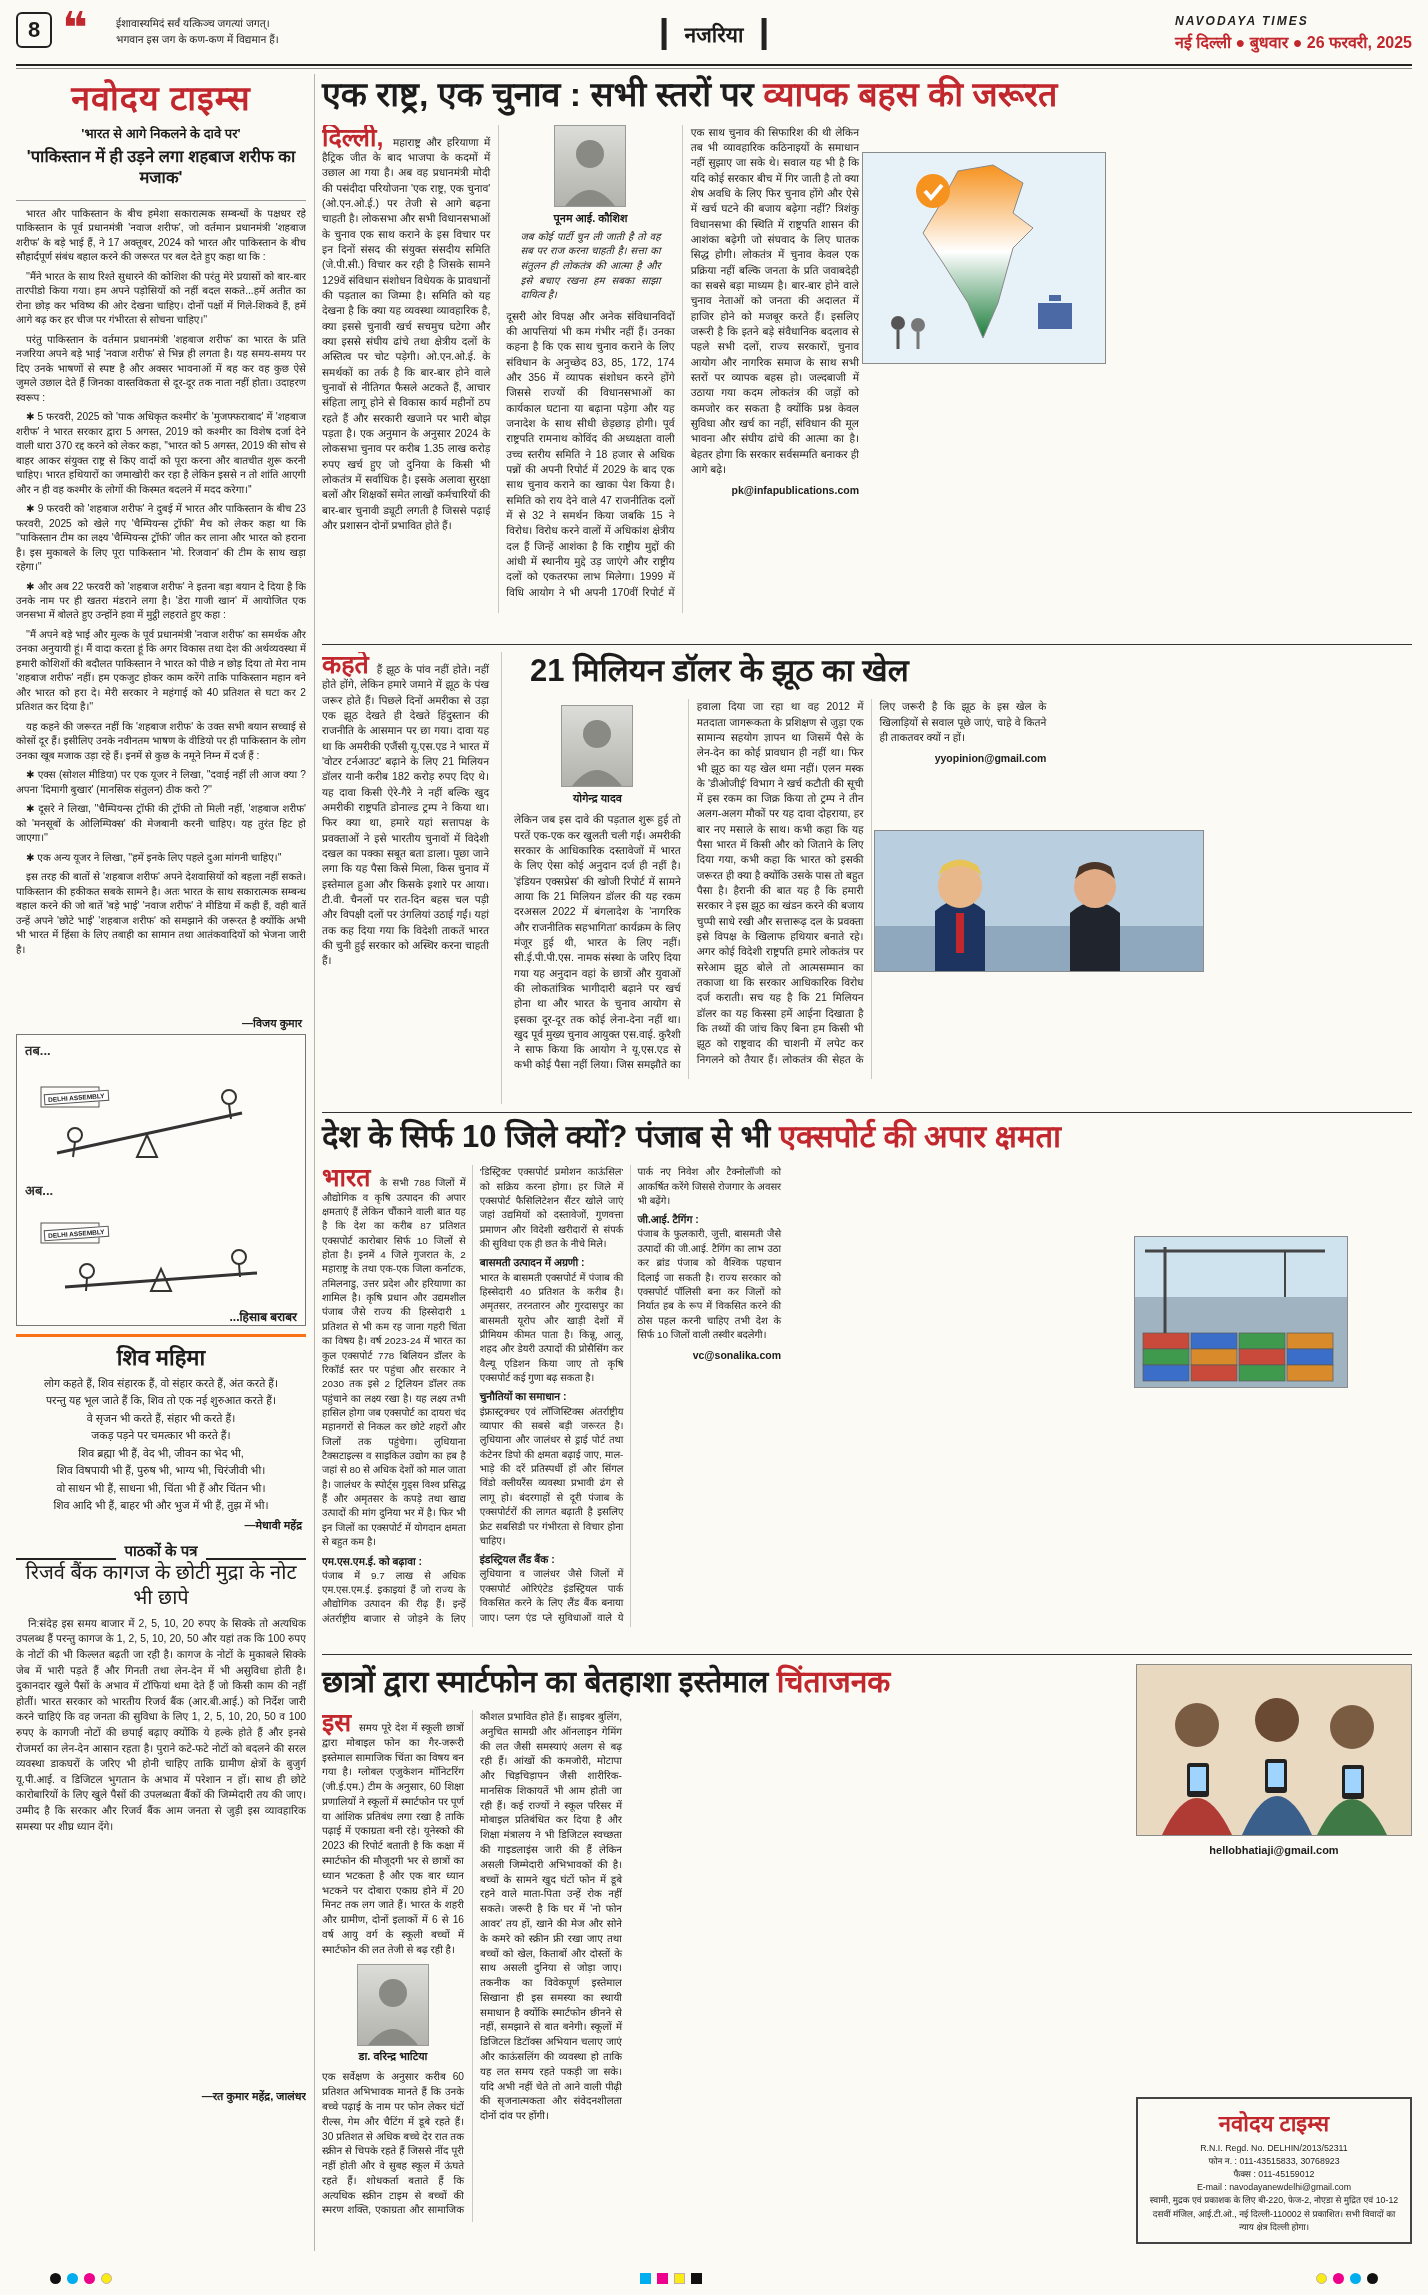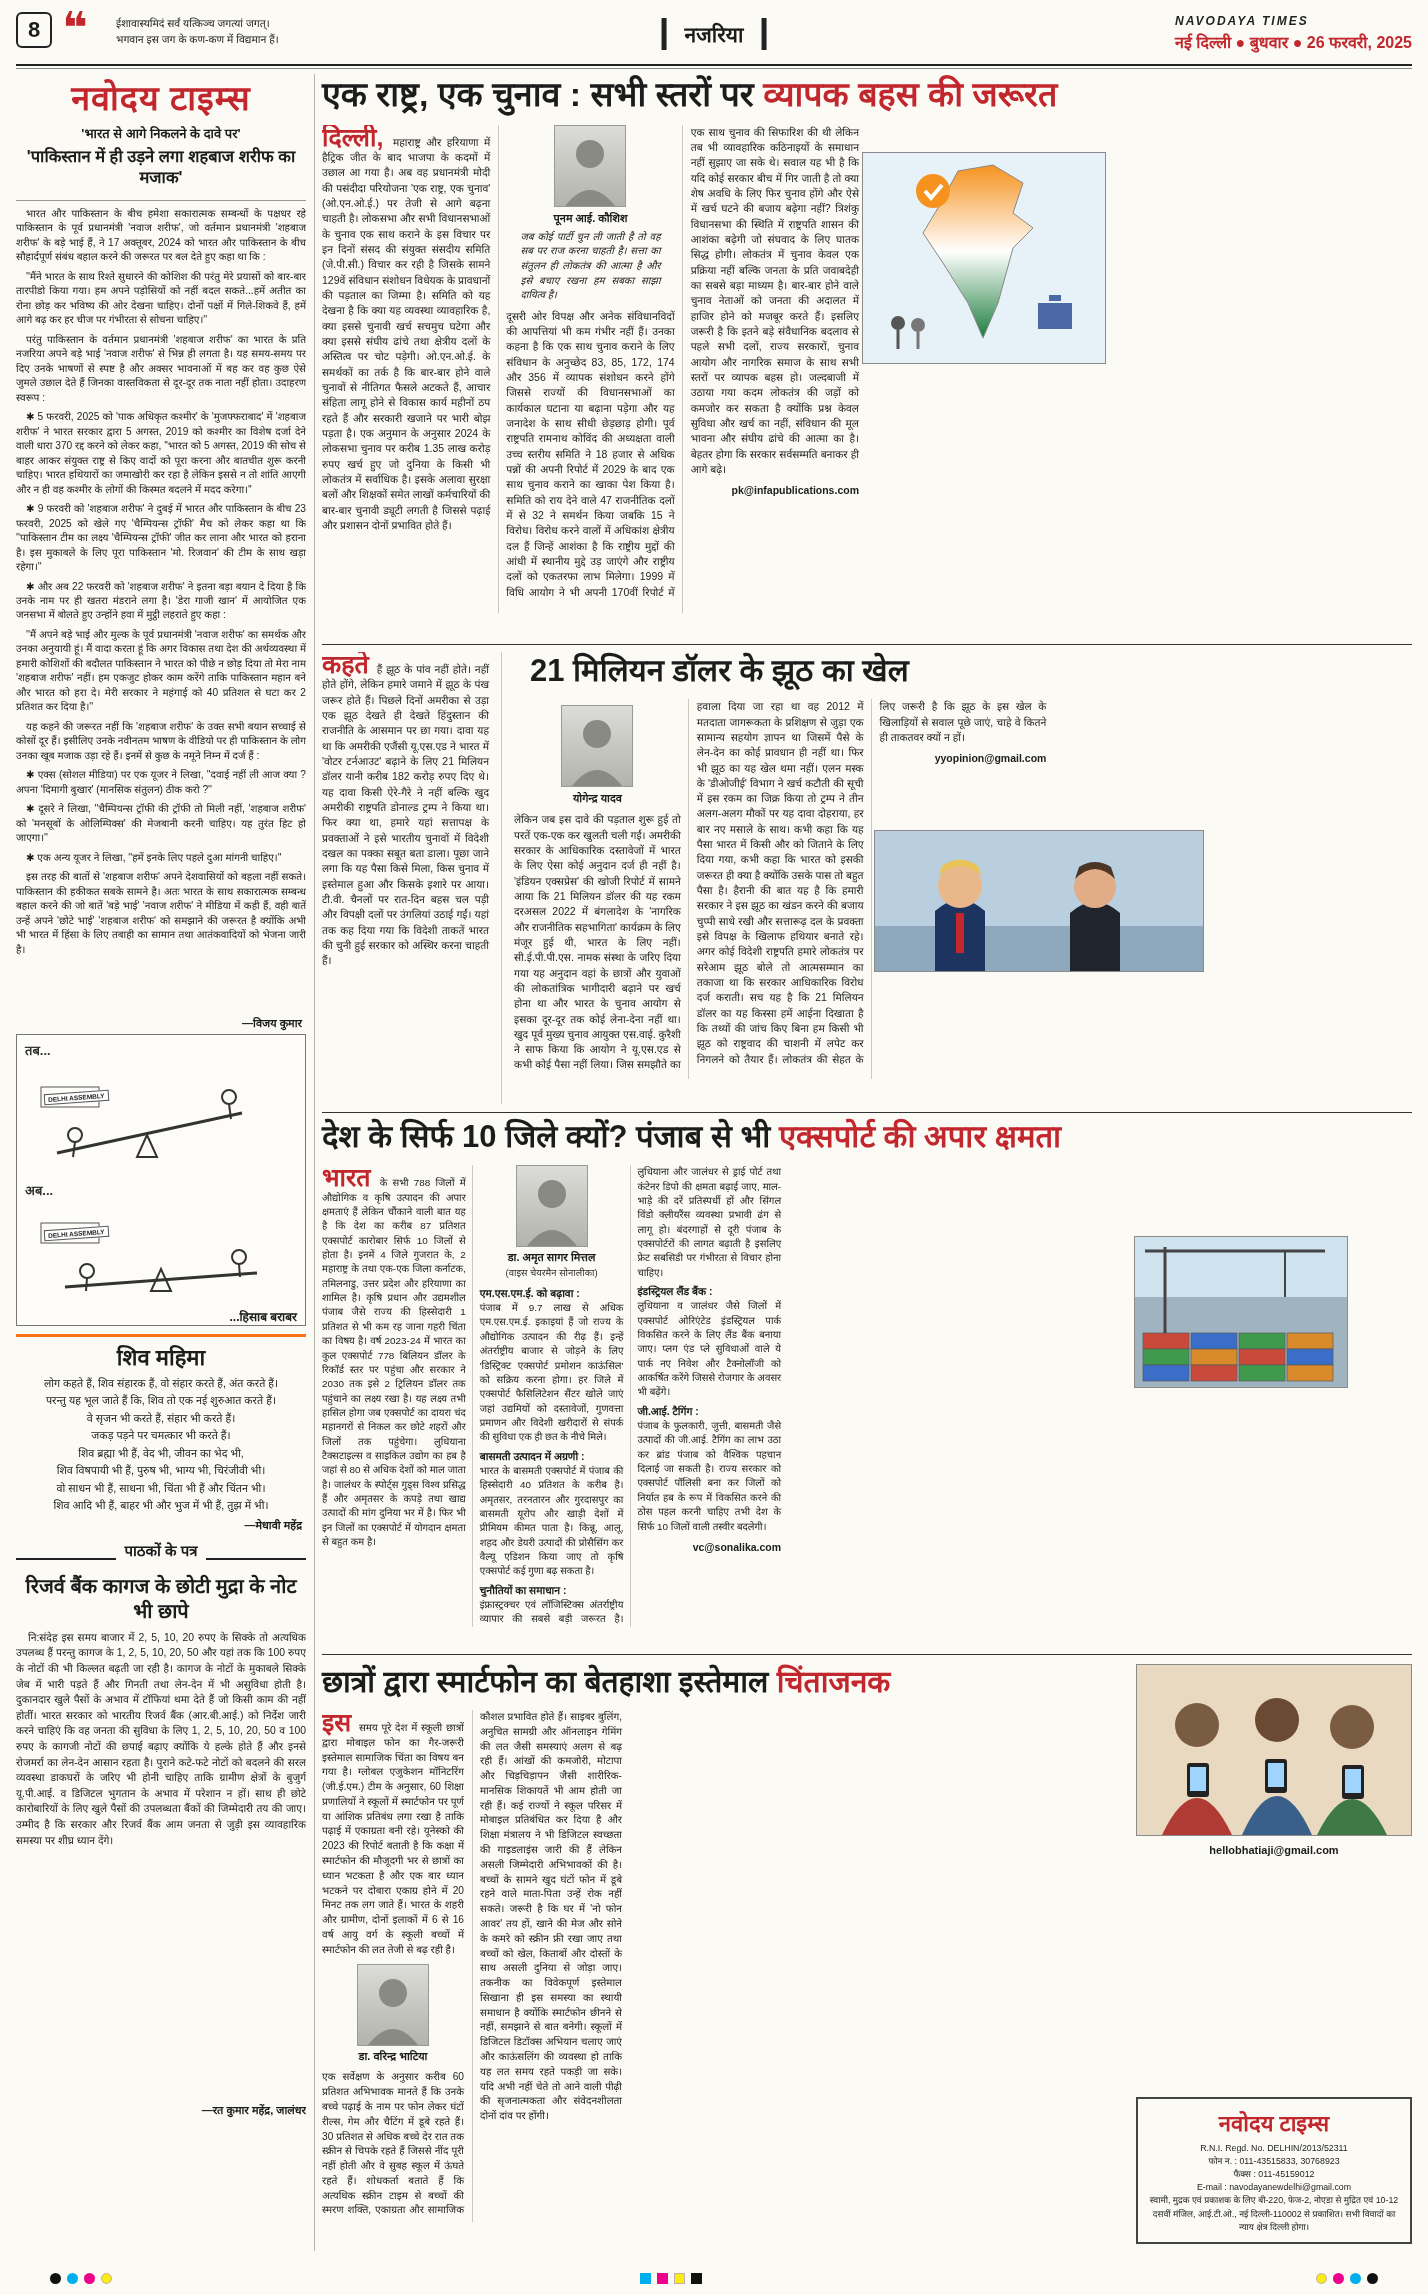--- a/index.html
+++ b/index.html
@@ -37,21 +37,21 @@
   .ct-balance { position:absolute; right:8px; bottom:0; font-weight:bold; font-size:12px; }
 
   .shiv { margin-top:8px; border-top:3px solid #f97316; padding-top:4px; }
   .shiv-title { text-align:center; font-size:22px; font-weight:800; margin-bottom:4px; }
   .shiv-lines { text-align:center; font-size:10.8px; line-height:1.62; color:#222; }
   .shiv-lines .shiv-line { }
 
   .letters-head { display:flex; align-items:flex-end; gap:8px; margin-top:8px; }
   .letters-head .lh-rule { flex:1; border-top:2px solid #222; }
   .letters-title { font-size:15px; font-weight:800; }
-  .letter-headline { text-align:center; font-size:20px; font-weight:700; line-height:1.25; margin-top:14px; }
+  .letter-headline { text-align:center; font-size:20px; font-weight:400; line-height:1.25; margin-top:0; }
   .letter-body { margin-top:6px; height:470px; overflow:hidden; font-size:10.4px; line-height:1.5; text-align:justify; text-indent:12px; }
   .letter-byline { text-align:right; font-weight:bold; font-size:11px; margin-top:2px; }
 
   
   .art { position:absolute; }
   .a-head { font-weight:800; line-height:1.2; }
   .a-head .red { color:#c1272d; }
   .cols { column-gap:16px; column-rule:1px solid #ccc8be; column-fill:auto; overflow:hidden; text-align:justify; }
   .lead-in { font-size:25px; font-weight:800; color:#c1272d; padding-right:4px; line-height:1; }
   .email { display:block; text-align:right; font-weight:bold; font-size:10.5px; margin-top:6px; }
@@ -279,30 +279,20 @@
 
   <div class="hsep" style="top:1112px;"></div>
 
   <div class="art artC">
     <div class="a-head">
       <span>देश के सिर्फ 10 जिले क्यों? पंजाब से भी </span><span class="red">एक्सपोर्ट की अपार क्षमता</span>
     </div>
     <div class="cols colsC">
       <span class="lead-in">भारत</span>
       <span>के सभी 788 जिलों में औद्योगिक व कृषि उत्पादन की अपार क्षमताएं हैं लेकिन चौंकाने वाली बात यह है कि देश का करीब 87 प्रतिशत एक्सपोर्ट कारोबार सिर्फ 10 जिलों से होता है। इनमें 4 जिले गुजरात के, 2 महाराष्ट्र के तथा एक-एक जिला कर्नाटक, तमिलनाडु, उत्तर प्रदेश और हरियाणा का शामिल है। कृषि प्रधान और उद्यमशील पंजाब जैसे राज्य की हिस्सेदारी 1 प्रतिशत से भी कम रह जाना गहरी चिंता का विषय है। वर्ष 2023-24 में भारत का कुल एक्सपोर्ट 778 बिलियन डॉलर के रिकॉर्ड स्तर पर पहुंचा और सरकार ने 2030 तक इसे 2 ट्रिलियन डॉलर तक पहुंचाने का लक्ष्य रखा है। यह लक्ष्य तभी हासिल होगा जब एक्सपोर्ट का दायरा चंद महानगरों से निकल कर छोटे शहरों और जिलों तक पहुंचेगा। लुधियाना टैक्सटाइल्स व साइकिल उद्योग का हब है जहां से 80 से अधिक देशों को माल जाता है। जालंधर के स्पोर्ट्स गुड्स विश्व प्रसिद्ध हैं और अमृतसर के कपड़े तथा खाद्य उत्पादों की मांग दुनिया भर में है। फिर भी इन जिलों का एक्सपोर्ट में योगदान क्षमता से बहुत कम है।</span>
-      <div class="author-card">
-        <div class="ac-photo">
-          <svg width="70" height="80" viewBox="0 0 70 80">
-              <circle cx="35" cy="28" r="14" fill="#8a8a84"></circle>
-              <path d="M10 80 Q35 48 60 80 Z" fill="#8a8a84"></path>
-            </svg>
-        </div>
-        <div class="ac-name">डा. अमृत सागर मित्तल</div>
-        <div class="ac-role">(वाइस चेयरमैन सोनालीका)</div>
-      </div>
       <div class="subhead">एम.एस.एम.ई. को बढ़ावा :</div>
       <span>पंजाब में 9.7 लाख से अधिक एम.एस.एम.ई. इकाइयां हैं जो राज्य के औद्योगिक उत्पादन की रीढ़ हैं। इन्हें अंतर्राष्ट्रीय बाजार से जोड़ने के लिए 'डिस्ट्रिक्ट एक्सपोर्ट प्रमोशन काऊंसिल' को सक्रिय करना होगा। हर जिले में एक्सपोर्ट फैसिलिटेशन सैंटर खोले जाएं जहां उद्यमियों को दस्तावेजों, गुणवत्ता प्रमाणन और विदेशी खरीदारों से संपर्क की सुविधा एक ही छत के नीचे मिले।</span>
       <div class="subhead">बासमती उत्पादन में अग्रणी :</div>
       <span>भारत के बासमती एक्सपोर्ट में पंजाब की हिस्सेदारी 40 प्रतिशत के करीब है। अमृतसर, तरनतारन और गुरदासपुर का बासमती यूरोप और खाड़ी देशों में प्रीमियम कीमत पाता है। किन्नू, आलू, शहद और डेयरी उत्पादों की प्रोसैसिंग कर वैल्यू एडिशन किया जाए तो कृषि एक्सपोर्ट कई गुणा बढ़ सकता है।</span>
       <div class="subhead">चुनौतियों का समाधान :</div>
       <span>इंफ्रास्ट्रक्चर एवं लॉजिस्टिक्स अंतर्राष्ट्रीय व्यापार की सबसे बड़ी जरूरत है। लुधियाना और जालंधर से ड्राई पोर्ट तथा कंटेनर डिपो की क्षमता बढ़ाई जाए, माल-भाड़े की दरें प्रतिस्पर्धी हों और सिंगल विंडो क्लीयरैंस व्यवस्था प्रभावी ढंग से लागू हो। बंदरगाहों से दूरी पंजाब के एक्सपोर्टरों की लागत बढ़ाती है इसलिए फ्रेट सबसिडी पर गंभीरता से विचार होना चाहिए।</span>
       <div class="subhead">इंडस्ट्रियल लैंड बैंक :</div>
       <span>लुधियाना व जालंधर जैसे जिलों में एक्सपोर्ट ओरिएंटेड इंडस्ट्रियल पार्क विकसित करने के लिए लैंड बैंक बनाया जाए। प्लग एंड प्ले सुविधाओं वाले ये पार्क नए निवेश और टैक्नोलॉजी को आकर्षित करेंगे जिससे रोजगार के अवसर भी बढ़ेंगे।</span>
       <div class="subhead">जी.आई. टैगिंग :</div>
       <span>पंजाब के फुलकारी, जुत्ती, बासमती जैसे उत्पादों की जी.आई. टैगिंग का लाभ उठा कर ब्रांड पंजाब को वैश्विक पहचान दिलाई जा सकती है। राज्य सरकार को एक्सपोर्ट पॉलिसी बना कर जिलों को निर्यात हब के रूप में विकसित करने की ठोस पहल करनी चाहिए तभी देश के सिर्फ 10 जिलों वाली तस्वीर बदलेगी।</span>

